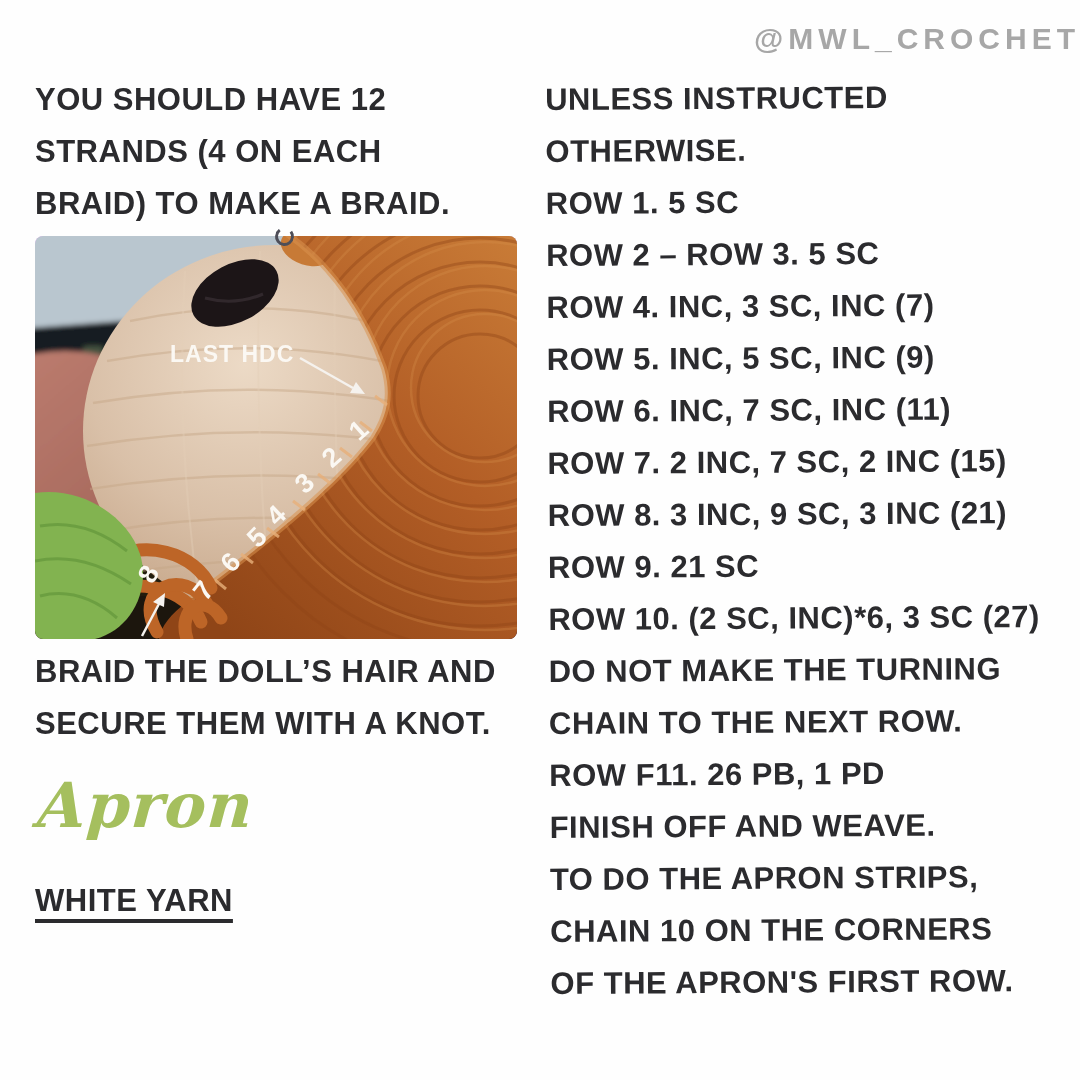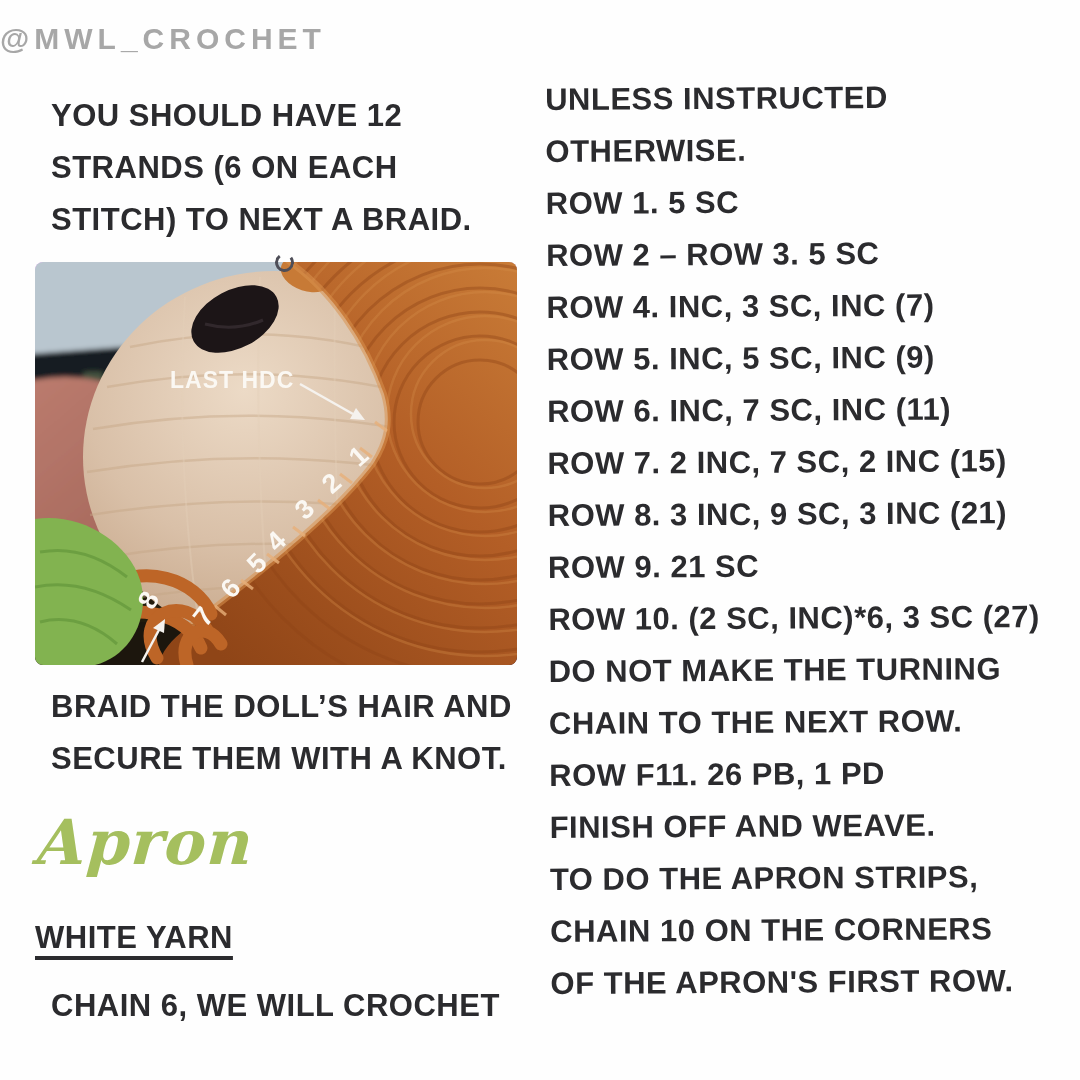--- a/index.html
+++ b/index.html
@@ -1,51 +1,51 @@
 <!DOCTYPE html>
 <html><head>
 <meta charset="utf-8">
 <style>
   html,body{margin:0;padding:0;}
   body{width:1080px;height:1080px;background:#ffffff;font-family:"Liberation Sans",sans-serif;}
   .page{position:relative;width:1080px;height:1080px;background:#fefefe;color:#2b2b2e;overflow:hidden;}
 
-  .handle{position:absolute;top:22px;left:0;width:100%;text-align:left;
+  .handle{position:absolute;top:22px;left:0;width:100%;text-align:right;
     color:#a7a7a7;font-weight:bold;font-size:30px;letter-spacing:5px;}
 
   .col{position:absolute;top:74px;font-size:31px;font-weight:bold;letter-spacing:0.5px;
     line-height:52px;white-space:nowrap;}
   .col-left{left:35px;width:492px;}
   .col-right{left:545px;width:535px;transform:rotate(-0.35deg);transform-origin:0 0;}
 
   .photo-wrap{position:relative;width:482px;height:403px;margin:6px 0 7px 0;}
   .photo-frame{position:absolute;inset:0;border-radius:8px;overflow:hidden;background:#f0abfc;}
   .photo-frame svg{display:block;}
   .curl{position:absolute;top:-9px;left:240px;width:13px;height:13px;border:3px solid #4e4e58;
     border-radius:50%;border-top-color:transparent;transform:rotate(8deg);background:transparent;}
 
   .script-heading{font-family:"DejaVu Serif",serif;font-style:italic;font-weight:bold;
     font-size:62px;line-height:84px;letter-spacing:1px;color:#a5bf5e;margin-top:14px;
     transform:skewX(-4deg);transform-origin:0 100%;}
   .subheading{margin-top:27px;text-decoration:underline;text-decoration-thickness:3.5px;
     text-underline-offset:8px;}
-  .para{margin:16px;}
+  .para{margin:0;}
 </style>
 </head>
 <body>
 
 <div class="page">
 
   <div class="handle">@MWL_CROCHET</div>
 
   <div class="col col-left">
     <div class="para">
       <div>YOU SHOULD HAVE 12</div>
-      <div>STRANDS (6 ON EACH</div>
-      <div>STITCH) TO NEXT A BRAID.</div>
+      <div>STRANDS (4 ON EACH</div>
+      <div>BRAID) TO MAKE A BRAID.</div>
     </div>
 
     <div class="photo-wrap">
       <div class="photo-frame">
         <svg width="482" height="403" viewBox="0 0 482 403" xmlns="http://www.w3.org/2000/svg">
           <defs>
             <radialGradient id="headGrad" cx="42%" cy="32%" r="75%">
               <stop offset="0%" stop-color="#ecdac6"></stop>
               <stop offset="55%" stop-color="#d9c0a8"></stop>
               <stop offset="100%" stop-color="#c3a284"></stop>
@@ -181,21 +181,20 @@
     <div class="para">
       <div>BRAID THE DOLL’S HAIR AND</div>
       <div>SECURE THEM WITH A KNOT.</div>
     </div>
 
     <div class="script-heading">Apron</div>
 
     <div class="subheading">WHITE YARN</div>
 
     <div class="para">
-      <div>CHAIN 6, WE WILL CROCHET</div>
     </div>
   </div>
 
   <div class="col col-right">
     <div>UNLESS INSTRUCTED</div>
     <div>OTHERWISE.</div>
     <div>ROW 1. 5 SC</div>
     <div>ROW 2 – ROW 3. 5 SC</div>
     <div>ROW 4. INC, 3 SC, INC (7)</div>
     <div>ROW 5. INC, 5 SC, INC (9)</div>

